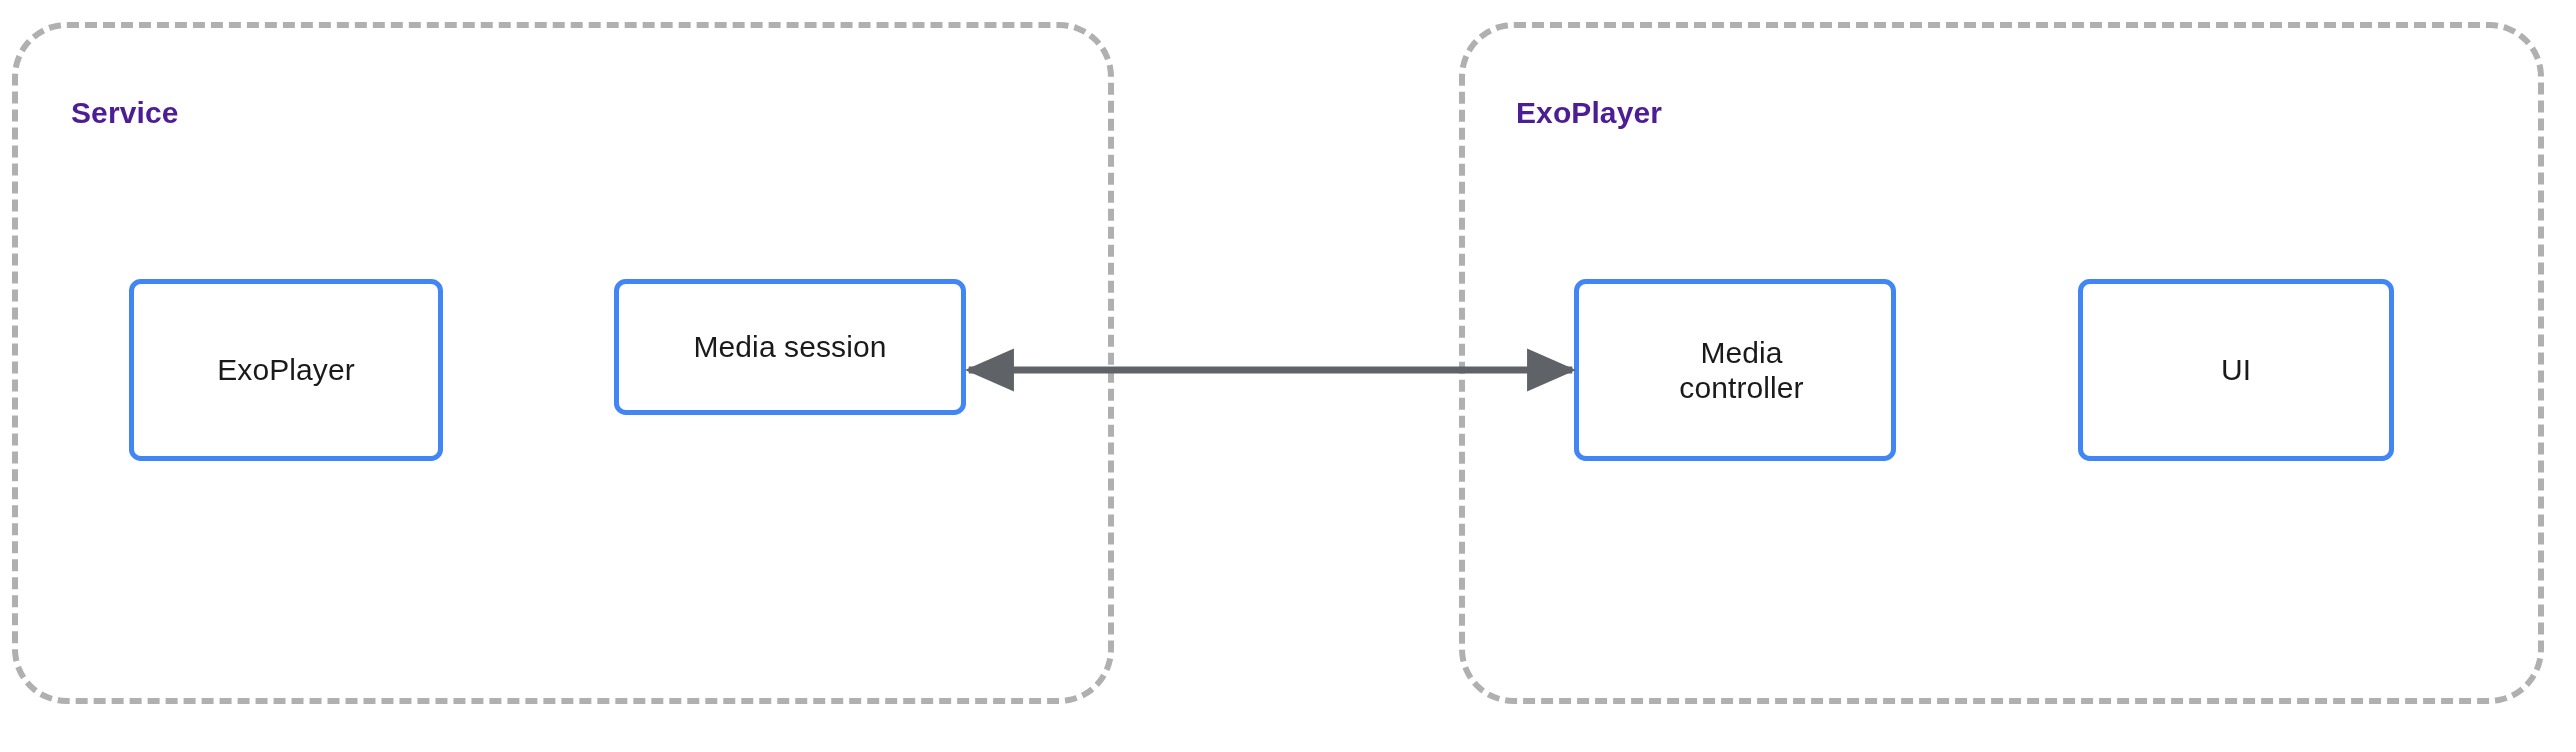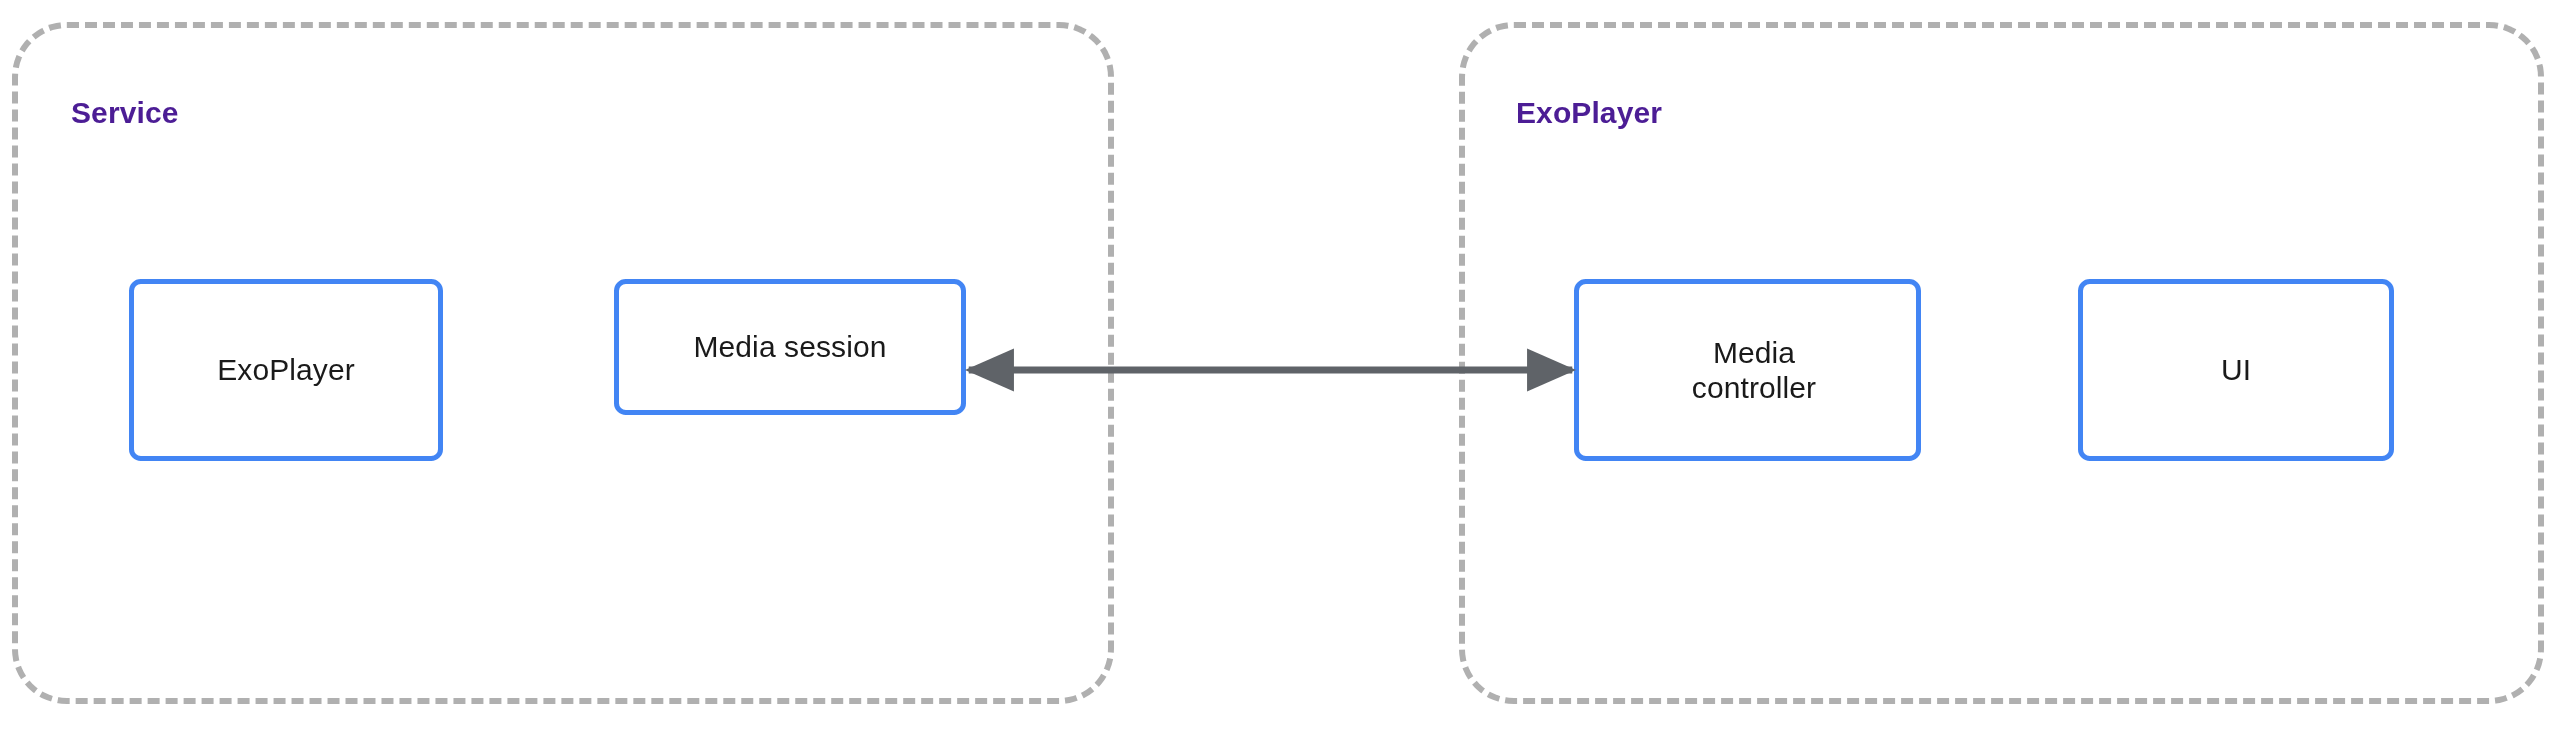--- a/index.html
+++ b/index.html
@@ -82,21 +82,21 @@
   <div class="group-label" id="label-activity" style="left: 1516px; top: 98px;">ExoPlayer</div>
 
   <div class="node" id="node-exoplayer" style="left: 129px; top: 279px; width: 314px; height: 182px; border-color: rgb(66, 133, 244);">
     <span class="node-label">ExoPlayer</span>
   </div>
 
   <div class="node" id="node-media-session" style="left: 614px; top: 279px; width: 352px; height: 136px; border-color: rgb(66, 133, 244);">
     <span class="node-label">Media session</span>
   </div>
 
-  <div class="node" id="node-media-controller" style="left: 1574px; top: 279px; width: 347px; height: 182px; border-color: rgb(66, 133, 244); padding-left: 13px;">
+  <div class="node" id="node-media-controller" style="left: 1574px; top: 279px; width: 322px; height: 182px; border-color: rgb(66, 133, 244); padding-left: 13px;">
     <span class="node-label">Media
 controller</span>
   </div>
 
   <div class="node" id="node-ui" style="left: 2078px; top: 279px; width: 316px; height: 182px; border-color: rgb(66, 133, 244);">
     <span class="node-label">UI</span>
   </div>
 
   <div class="connector" id="connector-session-controller" style="left: 928px; top: 331px;">
     <svg id="connector-svg" width="685" height="78" viewBox="0 0 699 80">

